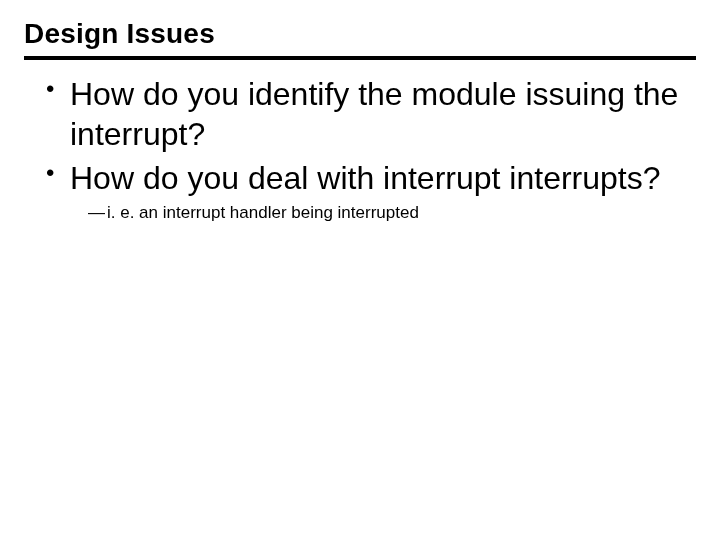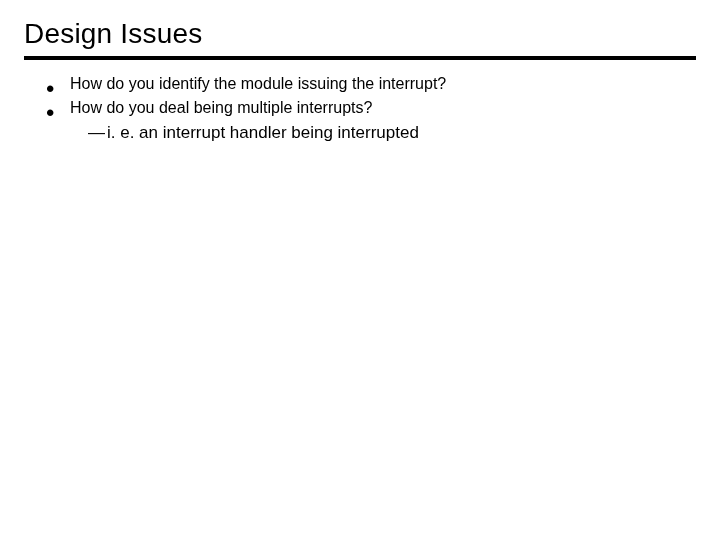--- a/index.html
+++ b/index.html
@@ -12,21 +12,21 @@
     color: #000000;
   }
   .slide {
     box-sizing: border-box;
     width: 720px;
     height: 540px;
     padding: 18px 24px 24px 24px;
     position: relative;
   }
   .title {
-    font-weight: 400;
+    font-weight: 700;
     font-size: 28px;
     letter-spacing: 0.2px;
     margin: 0;
     padding: 0 0 6px 0;
   }
   .title-rule {
     border: none;
     border-top: 4px solid #000000;
     margin: 0 0 14px 0;
     width: 100%;
@@ -35,21 +35,21 @@
     padding-left: 18px;
   }
   ul.bullets {
     list-style: none;
     margin: 0;
     padding: 0;
   }
   ul.bullets > li {
     position: relative;
     padding-left: 28px;
-    font-size: 16px;
+    font-size: 32px;
     line-height: 1.25;
     margin: 0 0 4px 0;
   }
   ul.bullets > li::before {
     content: "•";
     position: absolute;
     left: 4px;
     top: 0;
     font-size: 24px;
     line-height: 1.25;
@@ -70,20 +70,20 @@
 
 <div class="slide">
   <h1 class="title">Design Issues</h1>
   <hr class="title-rule">
   <div class="body">
     <ul class="bullets">
       <li>
         <span>How do you identify the module issuing the interrupt?</span>
       </li>
       <li>
-        <span>How do you deal being multiple interrupts?</span>
+        <span>How do you deal with interrupt interrupts?</span>
       </li>
     </ul>
     <div class="subline">
       <span class="dash">—</span><span>i. e. an interrupt handler being interrupted</span>
     </div>
   </div>
 </div>
 
 </body></html>

